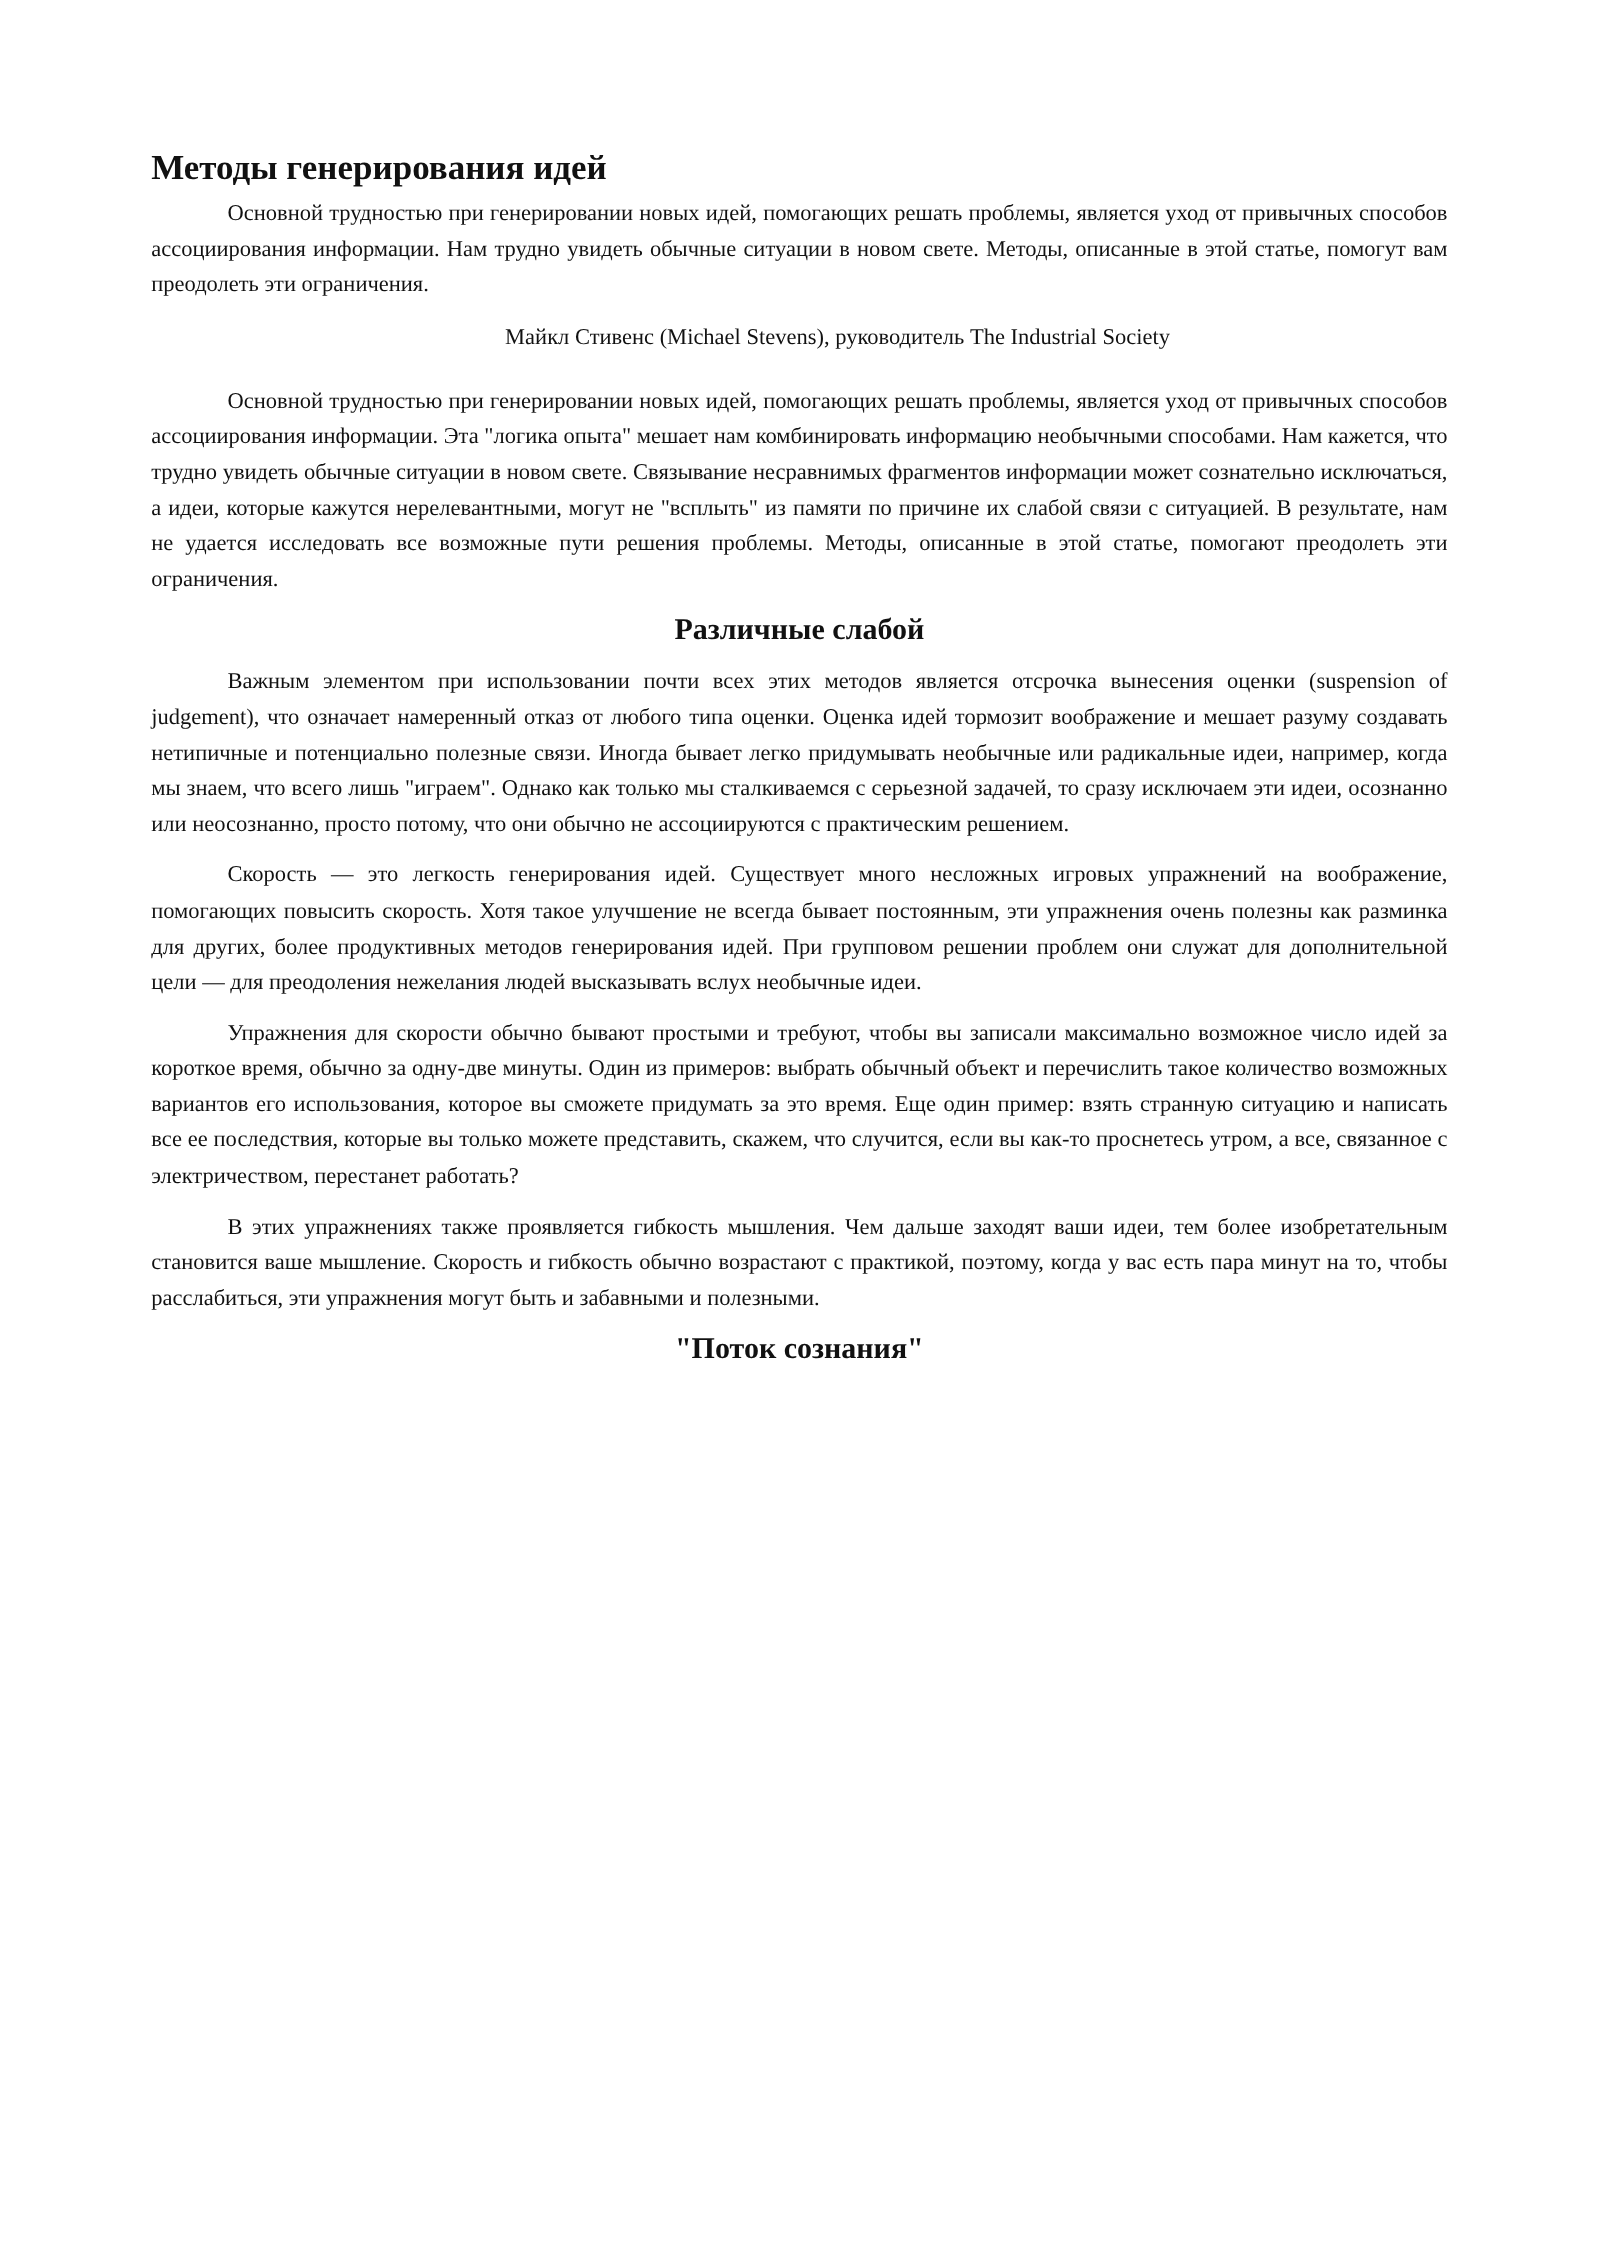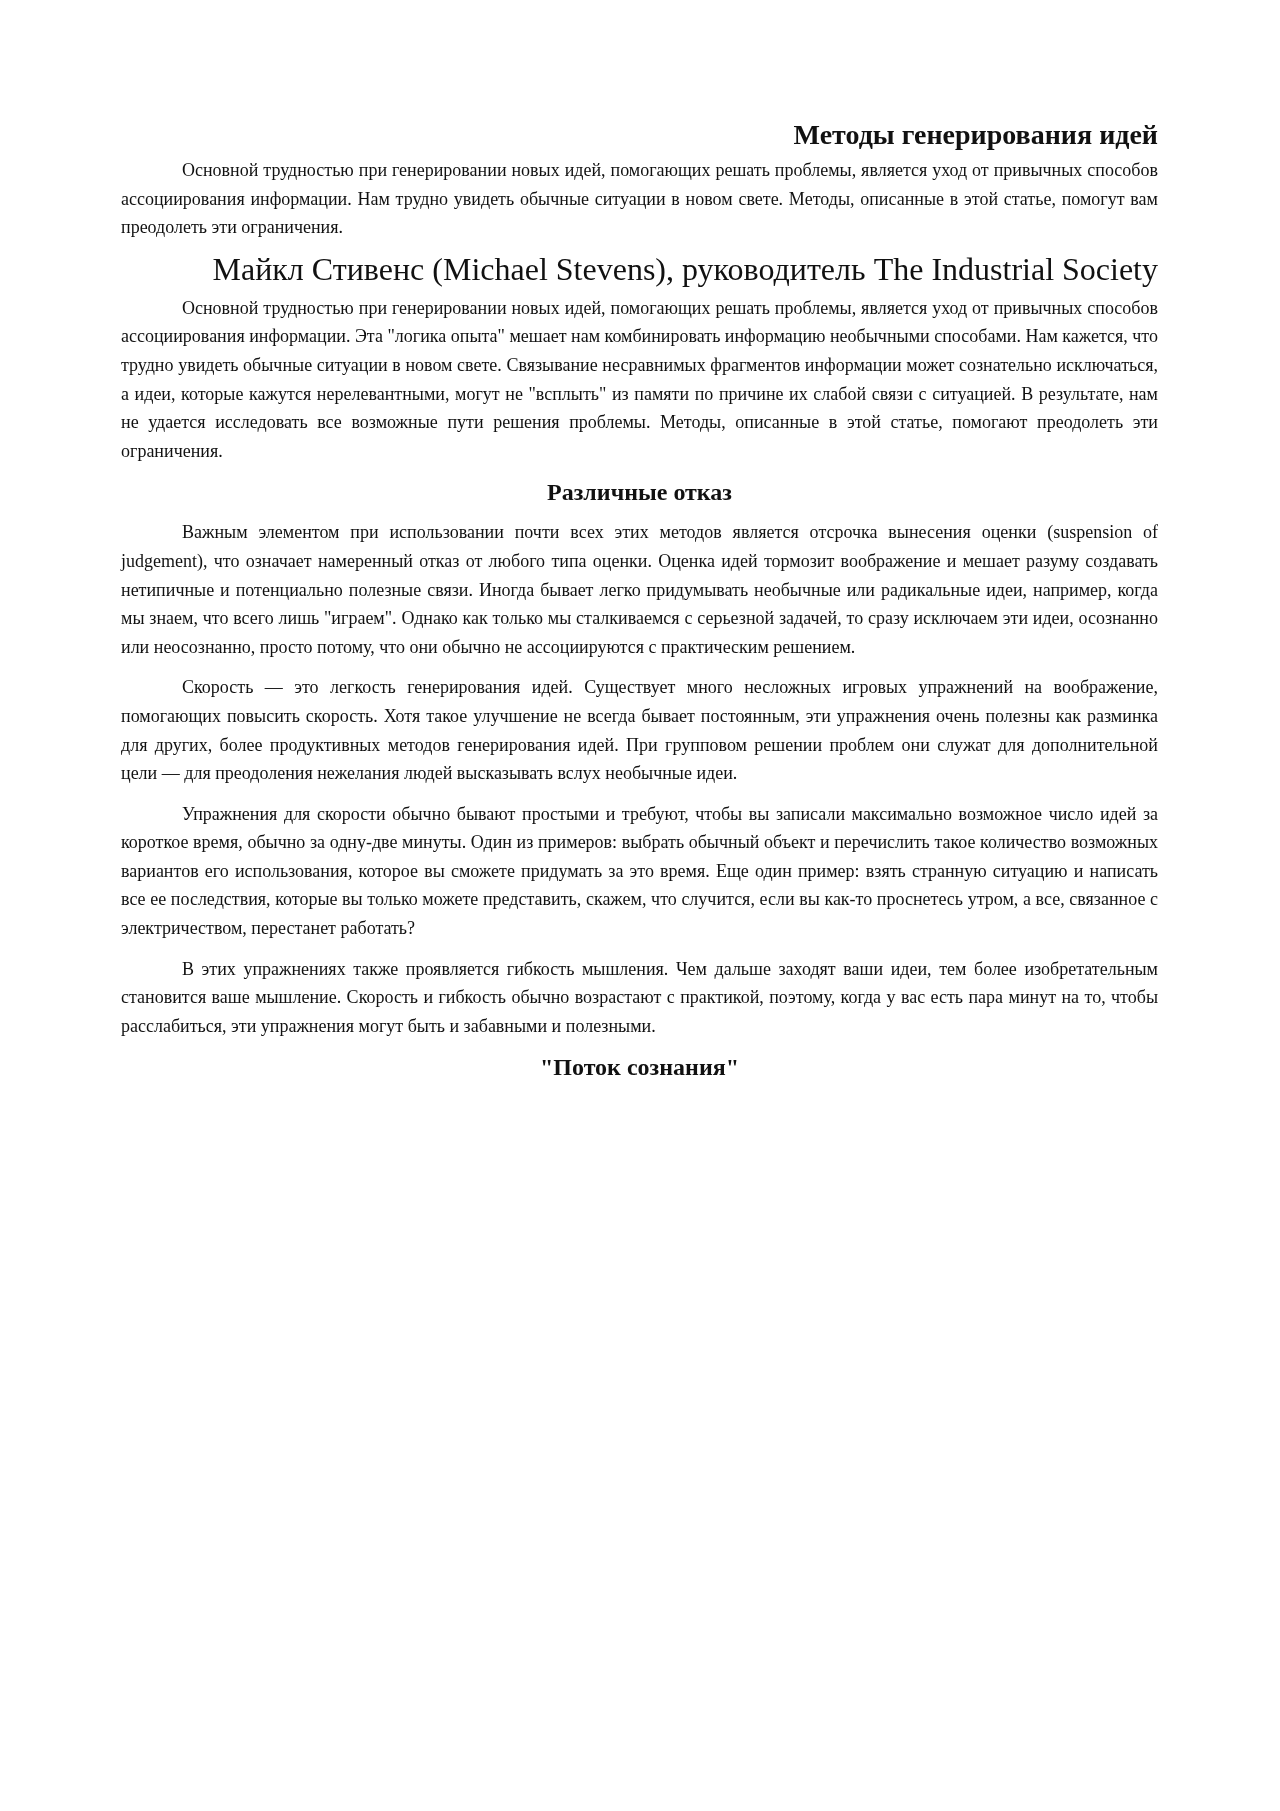--- a/index.html
+++ b/index.html
@@ -17,37 +17,37 @@
     }
     .page {
       position: absolute;
       left: 121px;
       top: 118px;
       width: 1037px;
     }
     .title {
       font-size: 28px;
       font-weight: bold;
-      text-align: right;
+      text-align: left;
       line-height: 34px;
       margin: 0 0 4px 0;
     }
     .para {
       font-size: 18px;
       line-height: 28.6px;
       text-align: justify;
       text-indent: 61px;
       margin: 0 0 12px 0;
     }
     .author {
-      font-size: 32px;
+      font-size: 18px;
       line-height: 30px;
       text-indent: 61px;
-      text-align: right;
-      margin: 2px 0 10px 0;
+      text-align: center;
+      margin: 2px 0 22px 0;
     }
     .section-heading {
       font-size: 24px;
       font-weight: bold;
       text-align: center;
       line-height: 30px;
       margin: 2px 0 11px 0;
     }
   </style>
 </head>
@@ -56,21 +56,21 @@
 <div class="page">
   <h1 class="title">Методы генерирования идей</h1>
 
   <p class="para">Основной трудностью при генерировании новых идей, помогающих решать проблемы, является уход от привычных способов ассоциирования информации. Нам трудно увидеть обычные ситуации в новом свете. Методы, описанные в этой статье, помогут вам преодолеть эти ограничения.</p>
 
   <p class="author">Майкл Стивенс (Michael Stevens), руководитель The Industrial Society</p>
 
   <p class="para">Основной трудностью при генерировании новых идей, помогающих решать проблемы, является уход от привычных способов ассоциирования информации. Эта "логика опыта" мешает нам комбинировать информацию необычными способами. Нам кажется, что трудно увидеть обычные ситуации в новом свете. Связывание несравнимых фрагментов информации может сознательно исключаться, а идеи, которые кажутся нерелевантными, могут не "всплыть" из памяти по причине их слабой связи с ситуацией. В результате, нам не удается исследовать все возможные пути решения проблемы. Методы, описанные в этой статье, помогают преодолеть эти ограничения.</p>
 
   <section>
-    <h2 class="section-heading">Различные отказ</h2>
+    <h2 class="section-heading">Различные слабой</h2>
     <p class="para">Важным элементом при использовании почти всех этих методов является отсрочка вынесения оценки (suspension of judgement), что означает намеренный отказ от любого типа оценки. Оценка идей тормозит воображение и мешает разуму создавать нетипичные и потенциально полезные связи. Иногда бывает легко придумывать необычные или радикальные идеи, например, когда мы знаем, что всего лишь "играем". Однако как только мы сталкиваемся с серьезной задачей, то сразу исключаем эти идеи, осознанно или неосознанно, просто потому, что они обычно не ассоциируются с практическим решением.</p>
   </section>
 
   <section>
     <p class="para">Скорость — это легкость генерирования идей. Существует много несложных игровых упражнений на воображение, помогающих повысить скорость. Хотя такое улучшение не всегда бывает постоянным, эти упражнения очень полезны как разминка для других, более продуктивных методов генерирования идей. При групповом решении проблем они служат для дополнительной цели — для преодоления нежелания людей высказывать вслух необычные идеи.</p>
     <p class="para">Упражнения для скорости обычно бывают простыми и требуют, чтобы вы записали максимально возможное число идей за короткое время, обычно за одну-две минуты. Один из примеров: выбрать обычный объект и перечислить такое количество возможных вариантов его использования, которое вы сможете придумать за это время. Еще один пример: взять странную ситуацию и написать все ее последствия, которые вы только можете представить, скажем, что случится, если вы как-то проснетесь утром, а все, связанное с электричеством, перестанет работать?</p>
     <p class="para">В этих упражнениях также проявляется гибкость мышления. Чем дальше заходят ваши идеи, тем более изобретательным становится ваше мышление. Скорость и гибкость обычно возрастают с практикой, поэтому, когда у вас есть пара минут на то, чтобы расслабиться, эти упражнения могут быть и забавными и полезными.</p>
   </section>
 
   <section>

